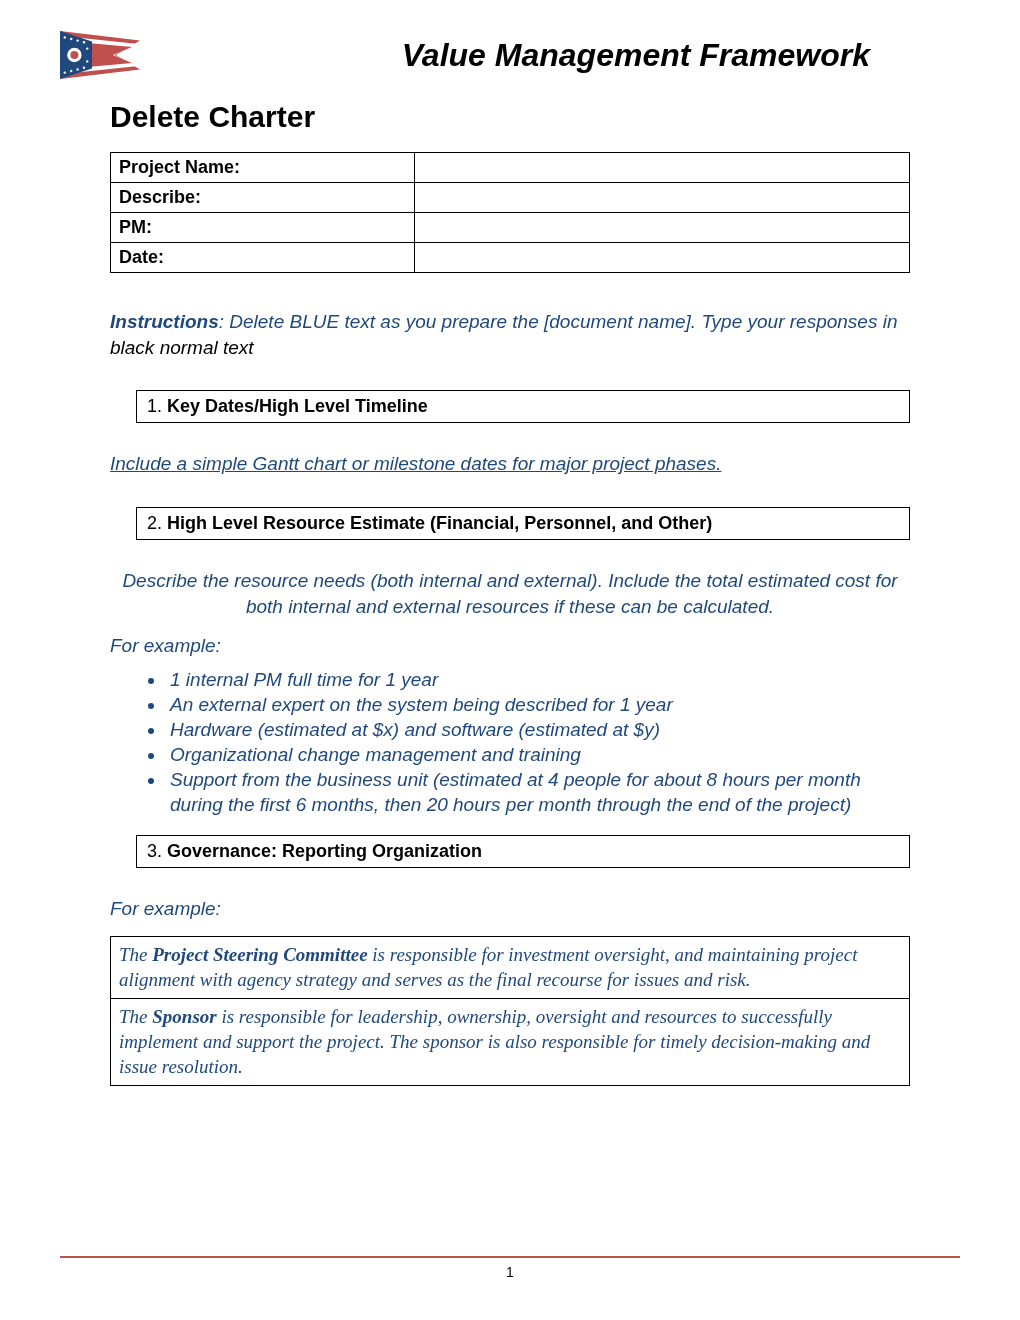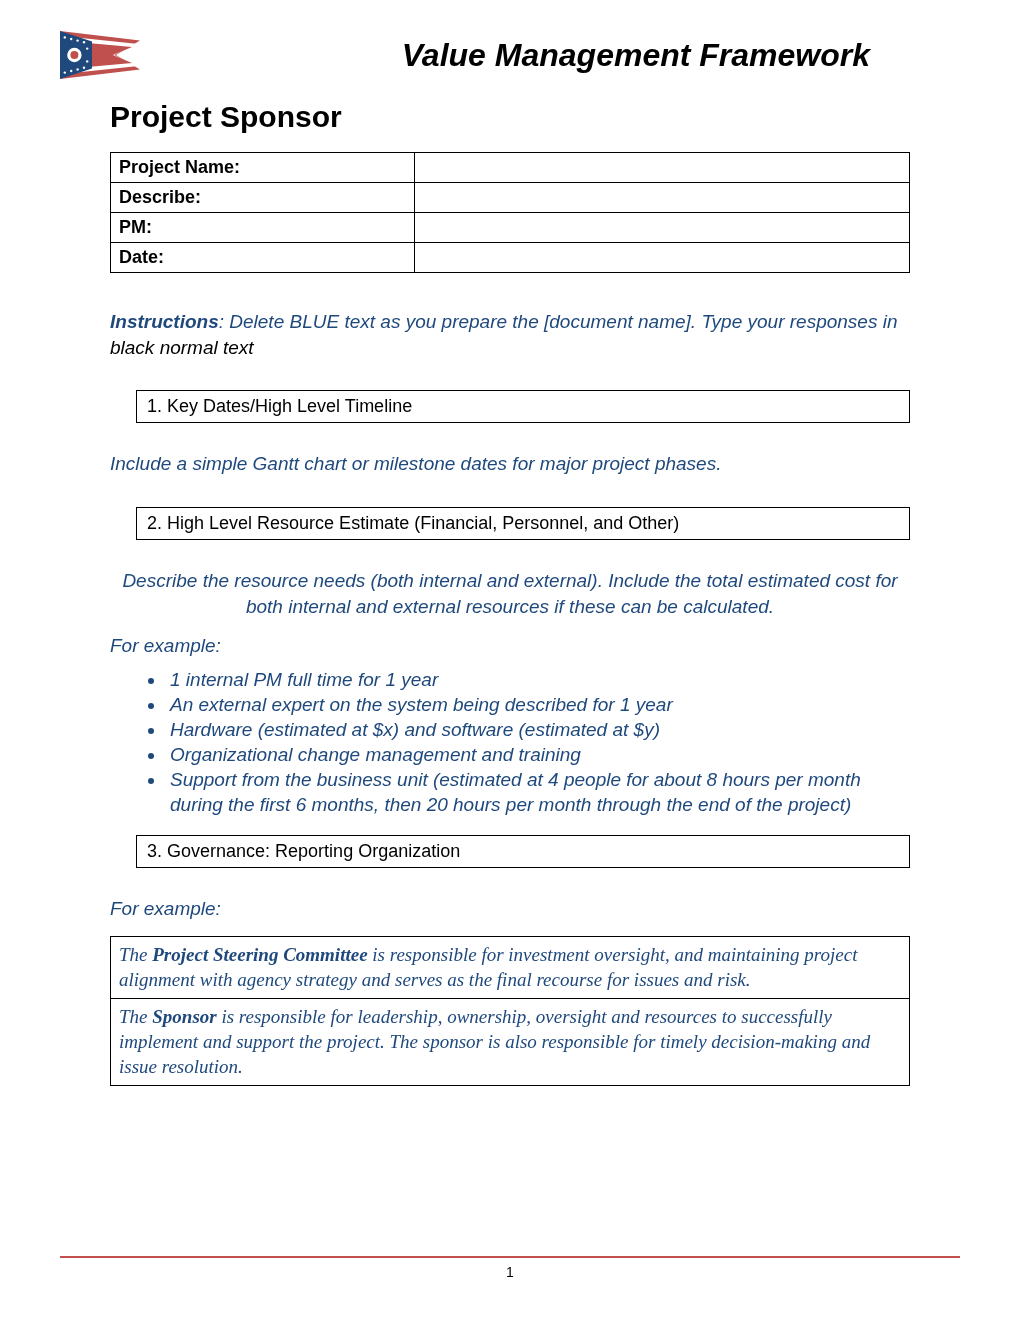--- a/index.html
+++ b/index.html
@@ -66,28 +66,28 @@
   .instructions .bold { font-weight: bold; }
   .instructions .black { color: #000; font-style: italic; }
   .section-box {
     border: 1.5px solid #000;
     padding: 5px 10px;
     margin-left: 26px;
     margin-bottom: 28px;
     font-size: 18px;
   }
   .section-box .num { display: inline-block; }
-  .section-box .title { font-weight: normal; }
+  .section-box .title { font-weight: bold; }
   .blue-italic {
     color: #1f497d;
     font-style: italic;
     font-size: 19px;
     line-height: 1.35;
   }
-  .s1-note { margin: 0 0 30px 0; }
+  .s1-note { margin: 0 0 30px 0; text-decoration: underline; }
   .s2-note { margin: 10px 0 14px 0; text-align: center; }
   .for-example { margin: 2px 0 8px 0; }
   .bullet-list {
     margin: 0 0 18px 0;
     padding-left: 56px;
     color: #1f497d;
     font-style: italic;
     font-size: 19px;
     line-height: 1.32;
   }
@@ -145,21 +145,21 @@
           <circle cx="30" cy="46" r="1.5" fill="#fff"></circle>
         <circle cx="34" cy="22" r="1.5" fill="#fff"></circle>
           <circle cx="34" cy="38" r="1.5" fill="#fff"></circle>
       </svg>
     </span>
     <span class="header-title">Value Management Framework</span>
   </div>
 
   <div class="content">
 
-    <div class="doc-title">Project Sponsor</div>
+    <div class="doc-title">Delete Charter</div>
 
     <table class="info-table">
       <tbody>
           <tr>
         <td class="label">Project Name:</td>
         <td></td>
       </tr>
       <tr>
         <td class="label">Describe:</td>
         <td></td>

